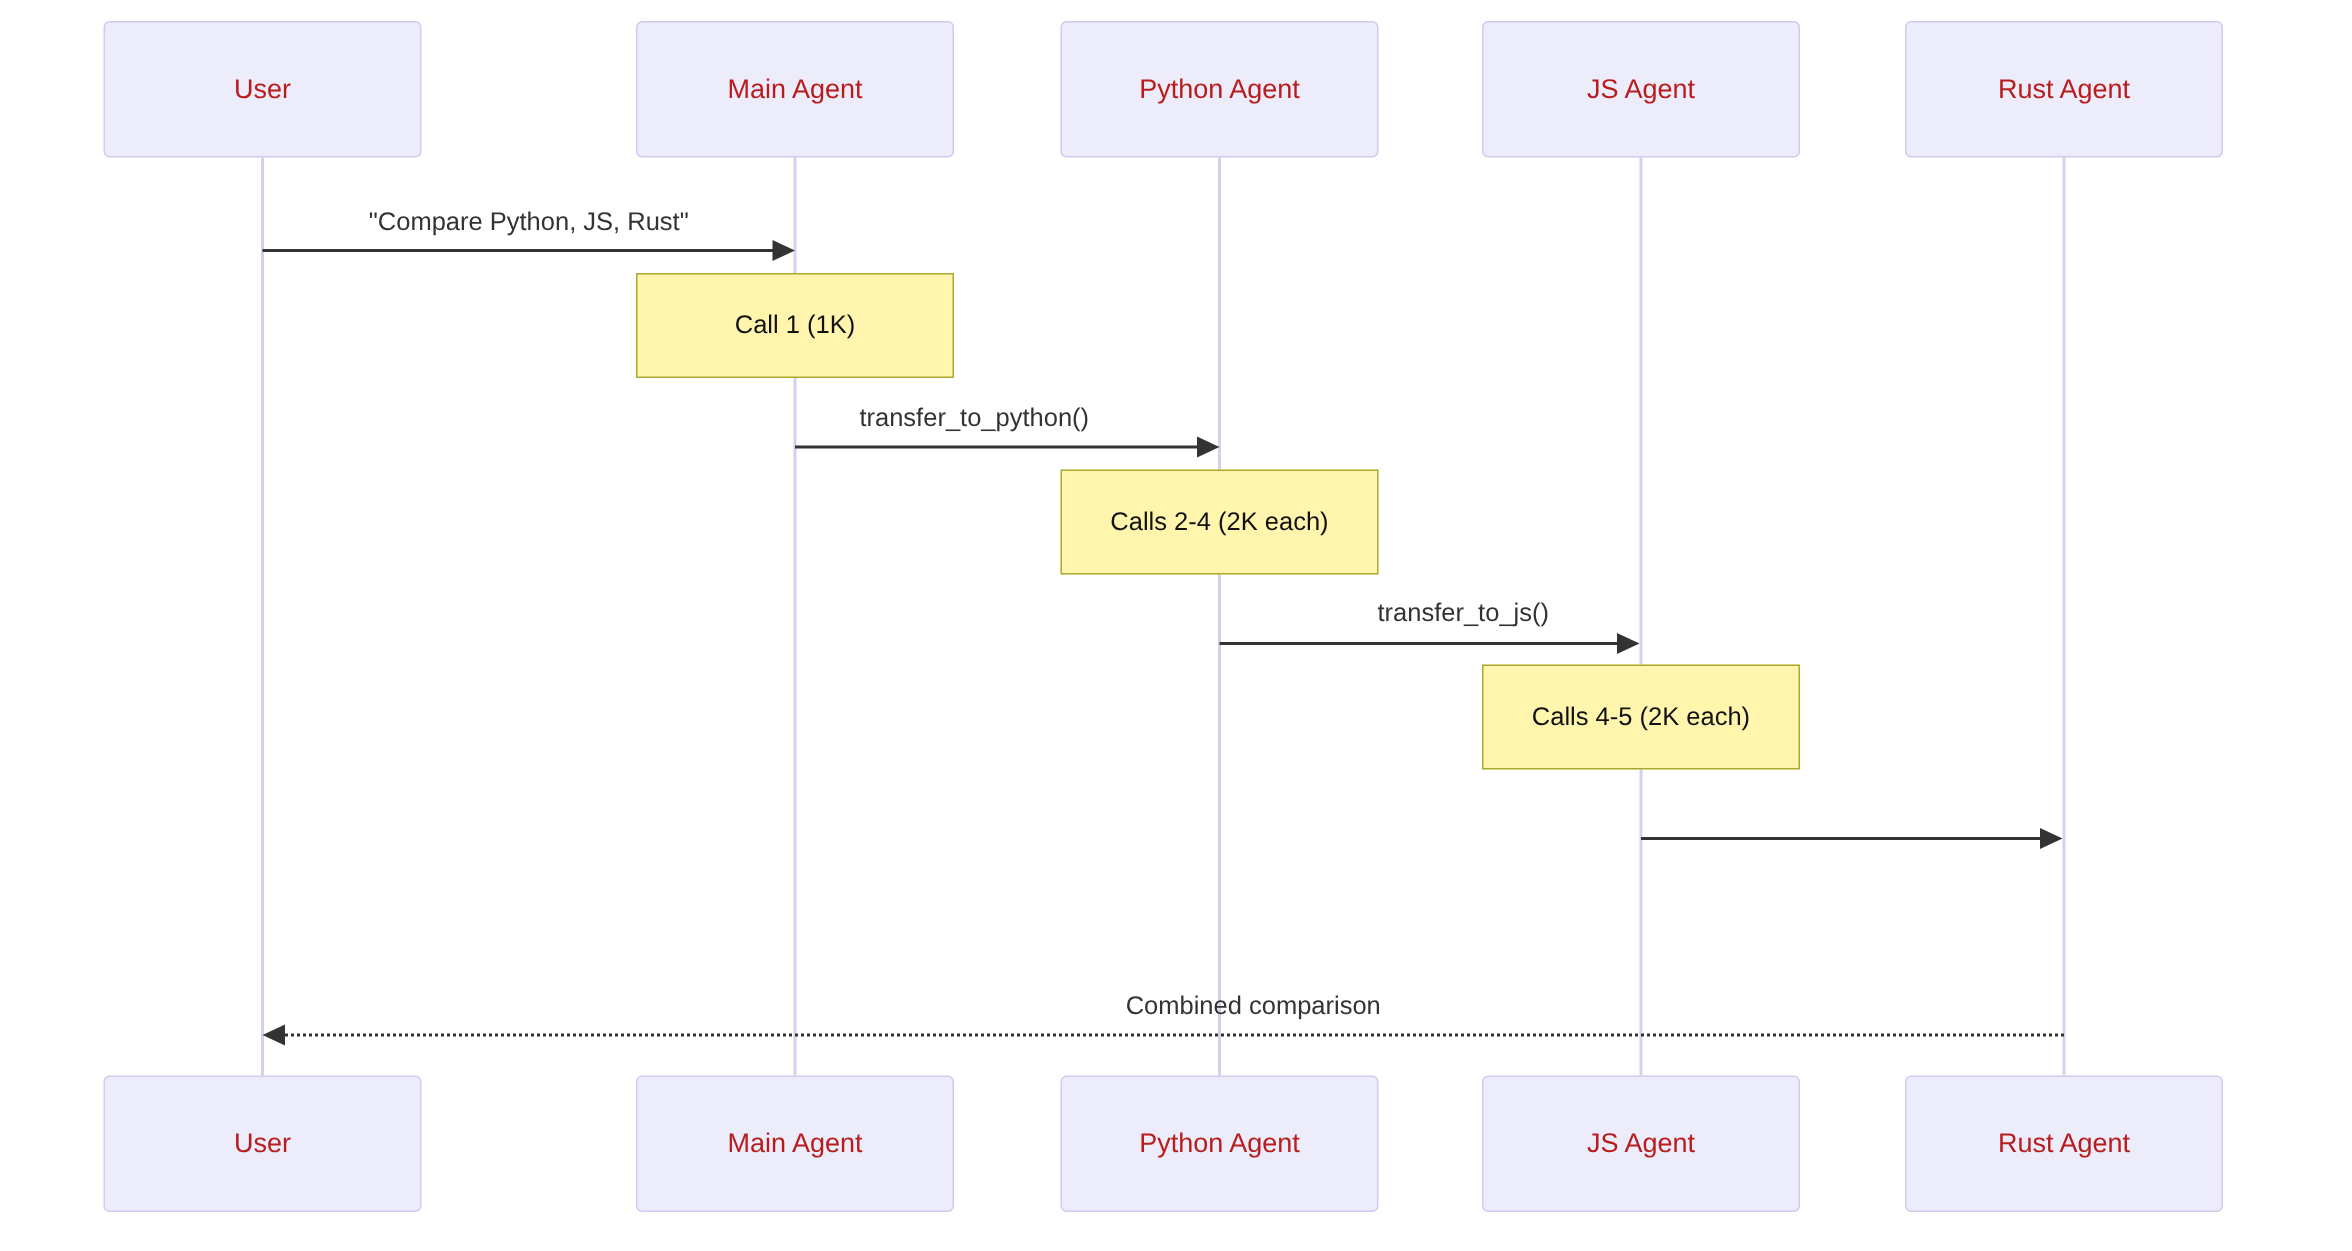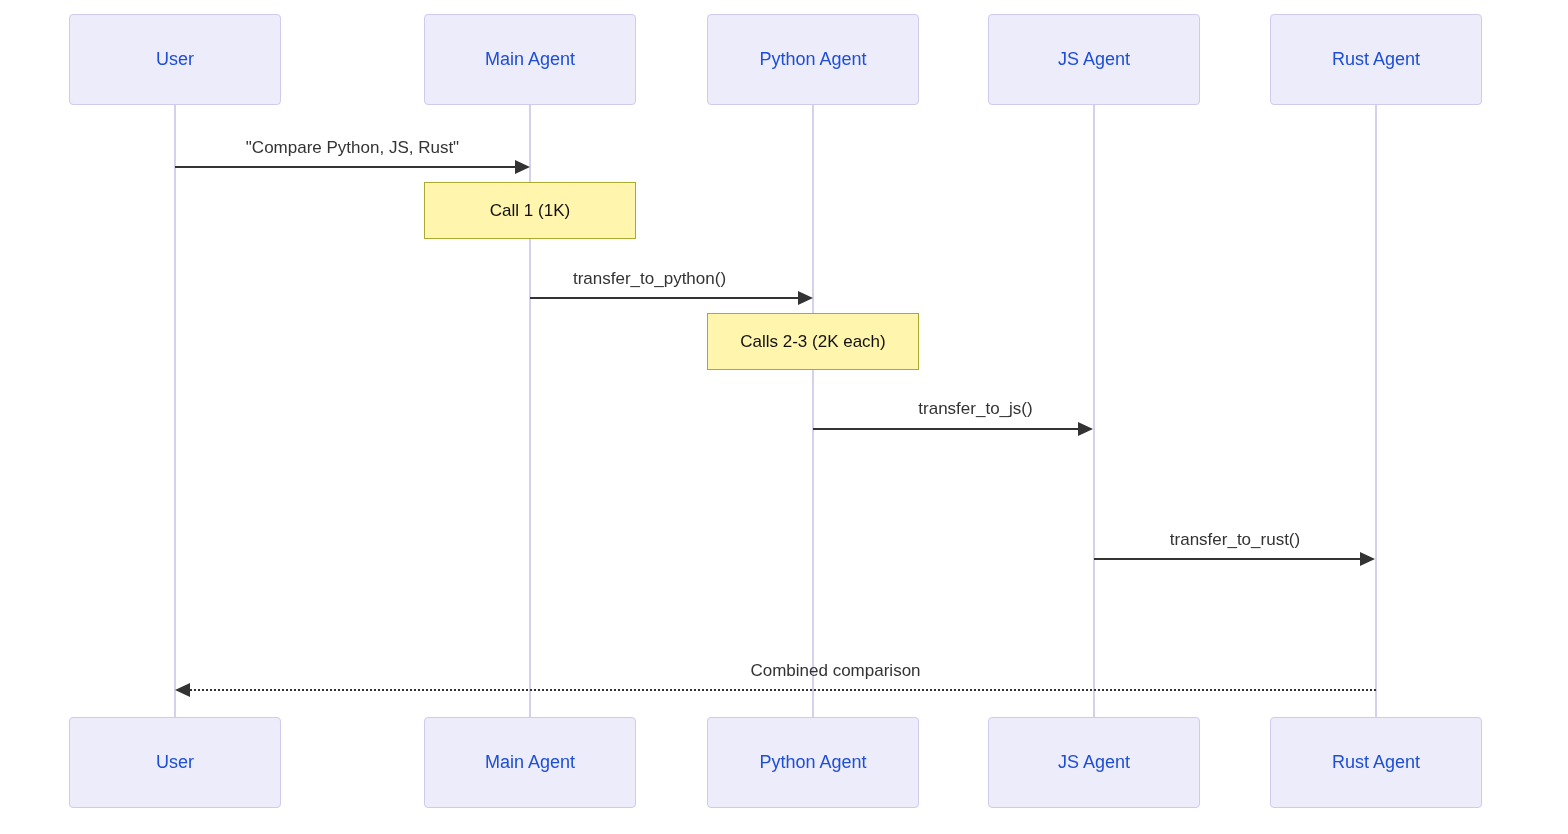--- a/index.html
+++ b/index.html
@@ -23,21 +23,21 @@
     position: absolute;
     width: 212px;
     height: 91px;
     background: var(--actor-fill, #ECECFB);
     border: 1px solid var(--actor-border, #cfcbee);
     border-radius: 4px;
     display: flex;
     align-items: center;
     justify-content: center;
     font-size: 18px;
-    color: #1d4ed8;
+    color: #b91c1c;
     box-sizing: border-box;
   }
   .actor.top { top: 14px; }
   .actor.bottom { top: 717px; }
   .msg-label {
     position: absolute;
     height: 24px;
     line-height: 24px;
     text-align: center;
     font-size: 17px;
@@ -55,21 +55,21 @@
     width: 0;
     height: 0;
     border-top: 7px solid transparent;
     border-bottom: 7px solid transparent;
   }
   .arrowhead.right { border-left: 15px solid var(--line, #333333); }
   .arrowhead.left  { border-right: 15px solid var(--line, #333333); }
   .note {
     position: absolute;
     width: 212px;
-    height: 57px;
+    height: 70px;
     background: var(--note-fill, #fff5ad);
     border: 1px solid var(--note-border, #aaaa33);
     display: flex;
     align-items: center;
     justify-content: center;
     font-size: 17px;
     color: #111;
     box-sizing: border-box;
     white-space: nowrap;
   }
@@ -100,28 +100,28 @@
   <div class="msg-label" style="left:175px;top:136px;width:355px">"Compare Python, JS, Rust"</div>
   <div class="msg-line" style="left:175px;top:166px;width:341px"></div>
   <div class="arrowhead right" style="left:515px;top:160px"></div>
 
   <div class="note" style="left:424px;top:182px">Call 1 (1K)</div>
 
   <div class="msg-label" style="left:530px;top:267px;width:239px">transfer_to_python()</div>
   <div class="msg-line" style="left:530px;top:297px;width:269px"></div>
   <div class="arrowhead right" style="left:798px;top:291px"></div>
 
-  <div class="note" style="left:707px;top:313px">Calls 2-3 (2K each)</div>
+  <div class="note" style="left:707px;top:313px">Calls 2-4 (2K each)</div>
 
   <div class="msg-label" style="left:813px;top:397px;width:325px">transfer_to_js()</div>
   <div class="msg-line" style="left:813px;top:428px;width:266px"></div>
   <div class="arrowhead right" style="left:1078px;top:422px"></div>
 
+  <div class="note" style="left:988px;top:443px">Calls 4-5 (2K each)</div>
 
-  <div class="msg-label" style="left:1094px;top:528px;width:282px">transfer_to_rust()</div>
   <div class="msg-line" style="left:1094px;top:558px;width:267px"></div>
   <div class="arrowhead right" style="left:1360px;top:552px"></div>
 
 
   <div class="msg-label" style="left:175px;top:659px;width:1321px">Combined comparison</div>
   <div class="msg-line dotted" style="left:190px;top:689px;width:1186px"></div>
   <div class="arrowhead left" style="left:175px;top:683px"></div>
 
 </div>
 

